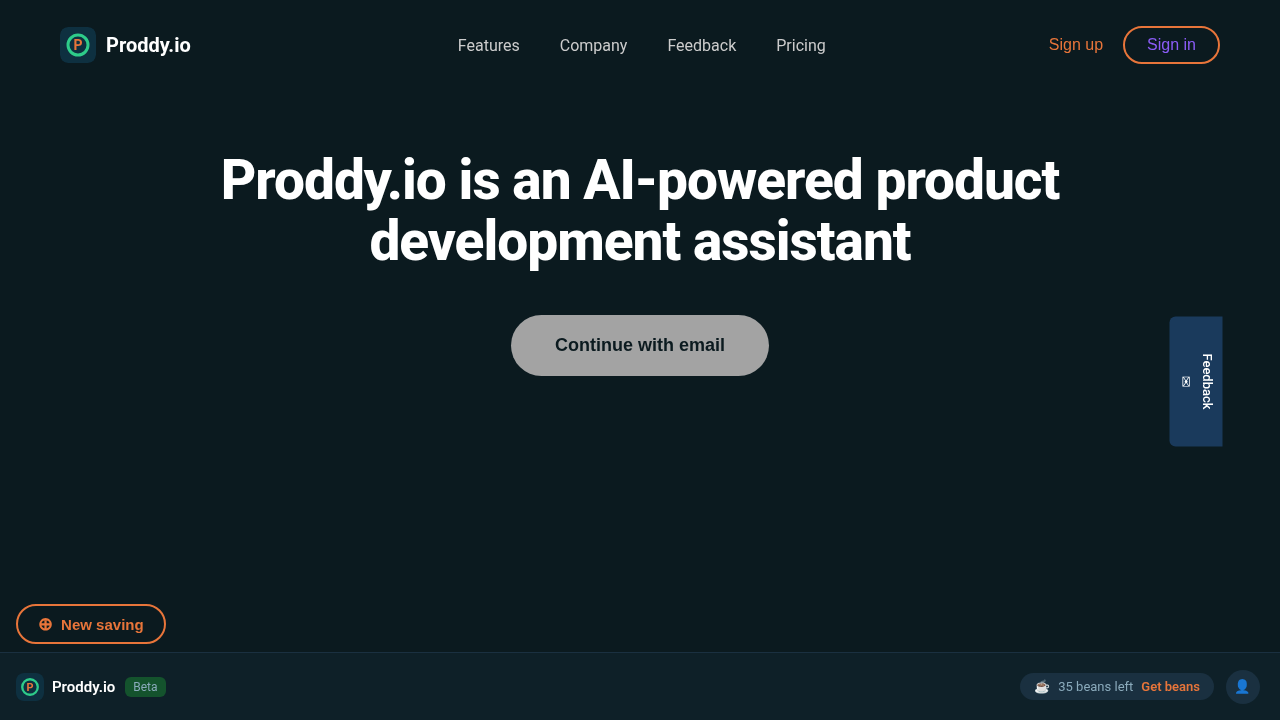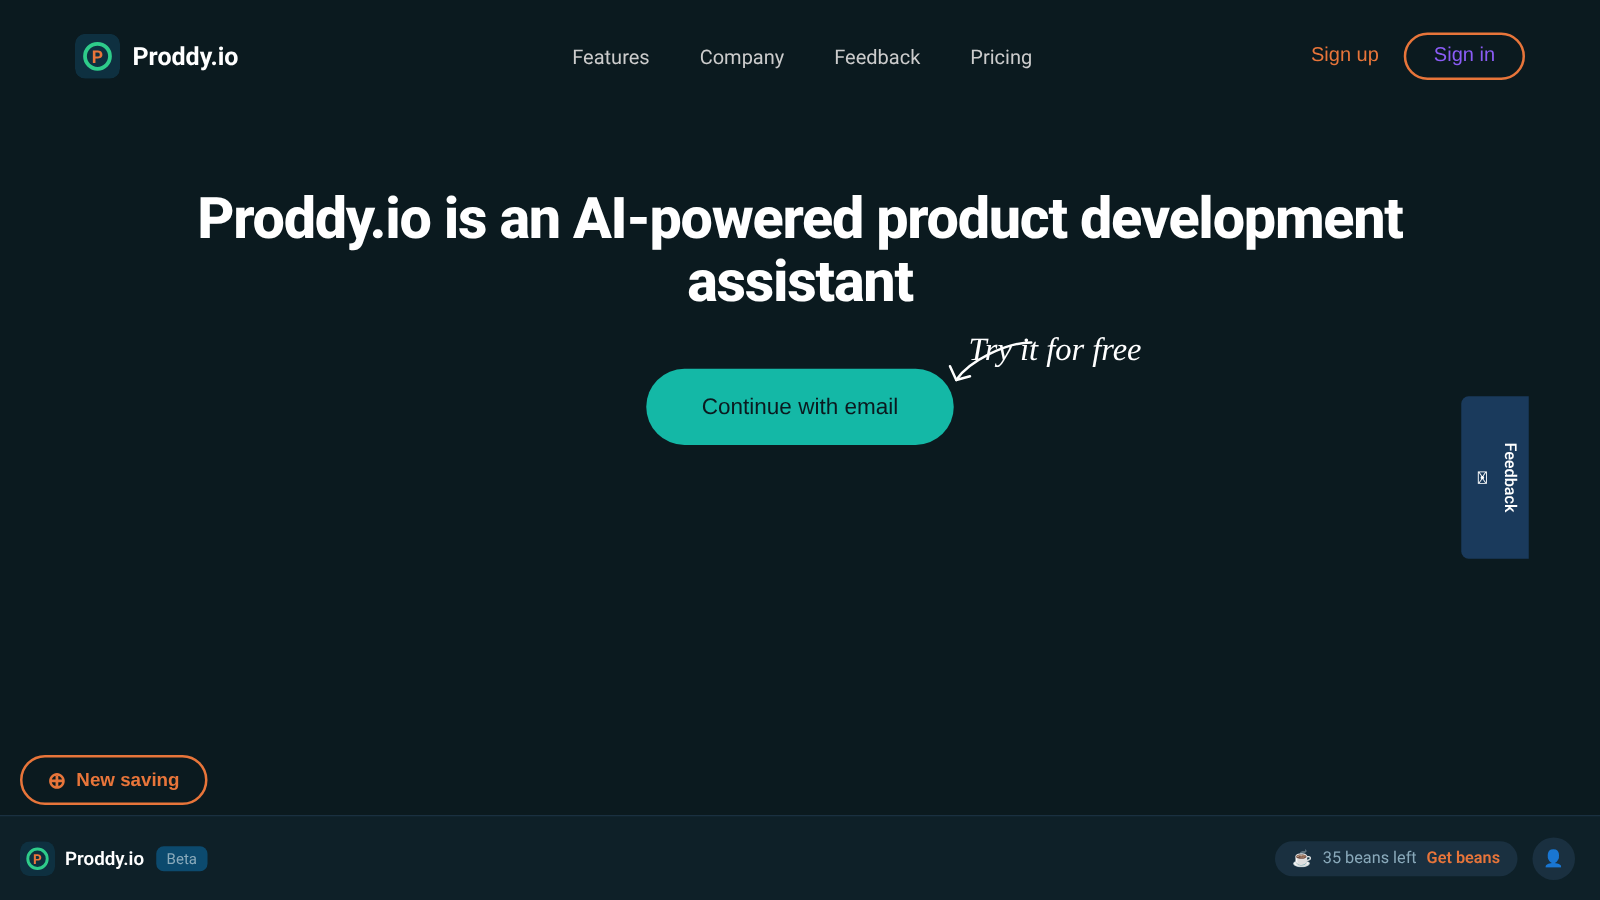--- a/index.html
+++ b/index.html
@@ -78,21 +78,21 @@
     
     .hero {
       display: flex;
       flex-direction: column;
       align-items: center;
       text-align: center;
       padding-top: 60px;
       position: relative;
     }
     .hero-title {
-      font-size: 46px;
+      font-size: 55px;
       font-weight: 800;
       line-height: 1.1;
       max-width: 1000px;
       color: #ffffff;
       letter-spacing: -1px;
     }
     .hero-subtitle {
       margin-top: 28px;
       font-size: 17px;
       color: #8a9ba8;
@@ -100,27 +100,27 @@
       max-width: 520px;
     }
     .cta-area {
       margin-top: 44px;
       position: relative;
       display: flex;
       align-items: center;
       justify-content: center;
     }
     .cta-button {
-      background: #14b8a6;
+      background: #a3a3a3;
       color: #0b1a1f;
       border: none;
       border-radius: 50px;
       padding: 20px 44px;
       font-size: 18px;
-      font-weight: 400;
+      font-weight: 700;
       cursor: pointer;
       white-space: nowrap;
     }
     .cta-annotation {
       position: absolute;
       left: 105%;
       top: -30px;
       white-space: nowrap;
     }
     .annotation-text {
@@ -160,21 +160,21 @@
       display: flex;
       align-items: center;
       gap: 8px;
     }
     .bottom-logo-text {
       font-size: 15px;
       font-weight: 600;
       color: #ffffff;
     }
     .beta-badge {
-      background: #0c4a6e;
+      background: #14532d;
       color: #8aaabb;
       border-radius: 6px;
       font-size: 12px;
       padding: 3px 8px;
     }
     .bottom-right {
       display: flex;
       align-items: center;
       gap: 12px;
     }
@@ -279,27 +279,20 @@
     <button class="nav-signup">Sign up</button>
     <button class="nav-signin">Sign in</button>
   </div>
 </nav>
 
 <section class="hero">
   <h1 class="hero-title">Proddy.io is an AI-powered product development assistant</h1>
 
   <div class="cta-area">
     <button class="cta-button">Continue with email</button>
-    <div class="cta-annotation">
-      <span class="annotation-text">Try it for free</span>
-      <svg class="arrow-svg" width="80" height="40" viewBox="0 0 80 40">
-        <path d="M70,5 C50,5 20,20 10,35" stroke="white" stroke-width="2" fill="none" stroke-linecap="round"></path>
-        <path d="M10,35 L5,24 M10,35 L21,32" stroke="white" stroke-width="2" fill="none" stroke-linecap="round"></path>
-      </svg>
-    </div>
   </div>
 </section>
 
 <div class="feedback-wrapper">
   <span class="feedback-label">Feedback</span>
   <span class="feedback-icon">✉</span>
 </div>
 
 <div class="bottom-bar">
   <div class="bottom-left">

